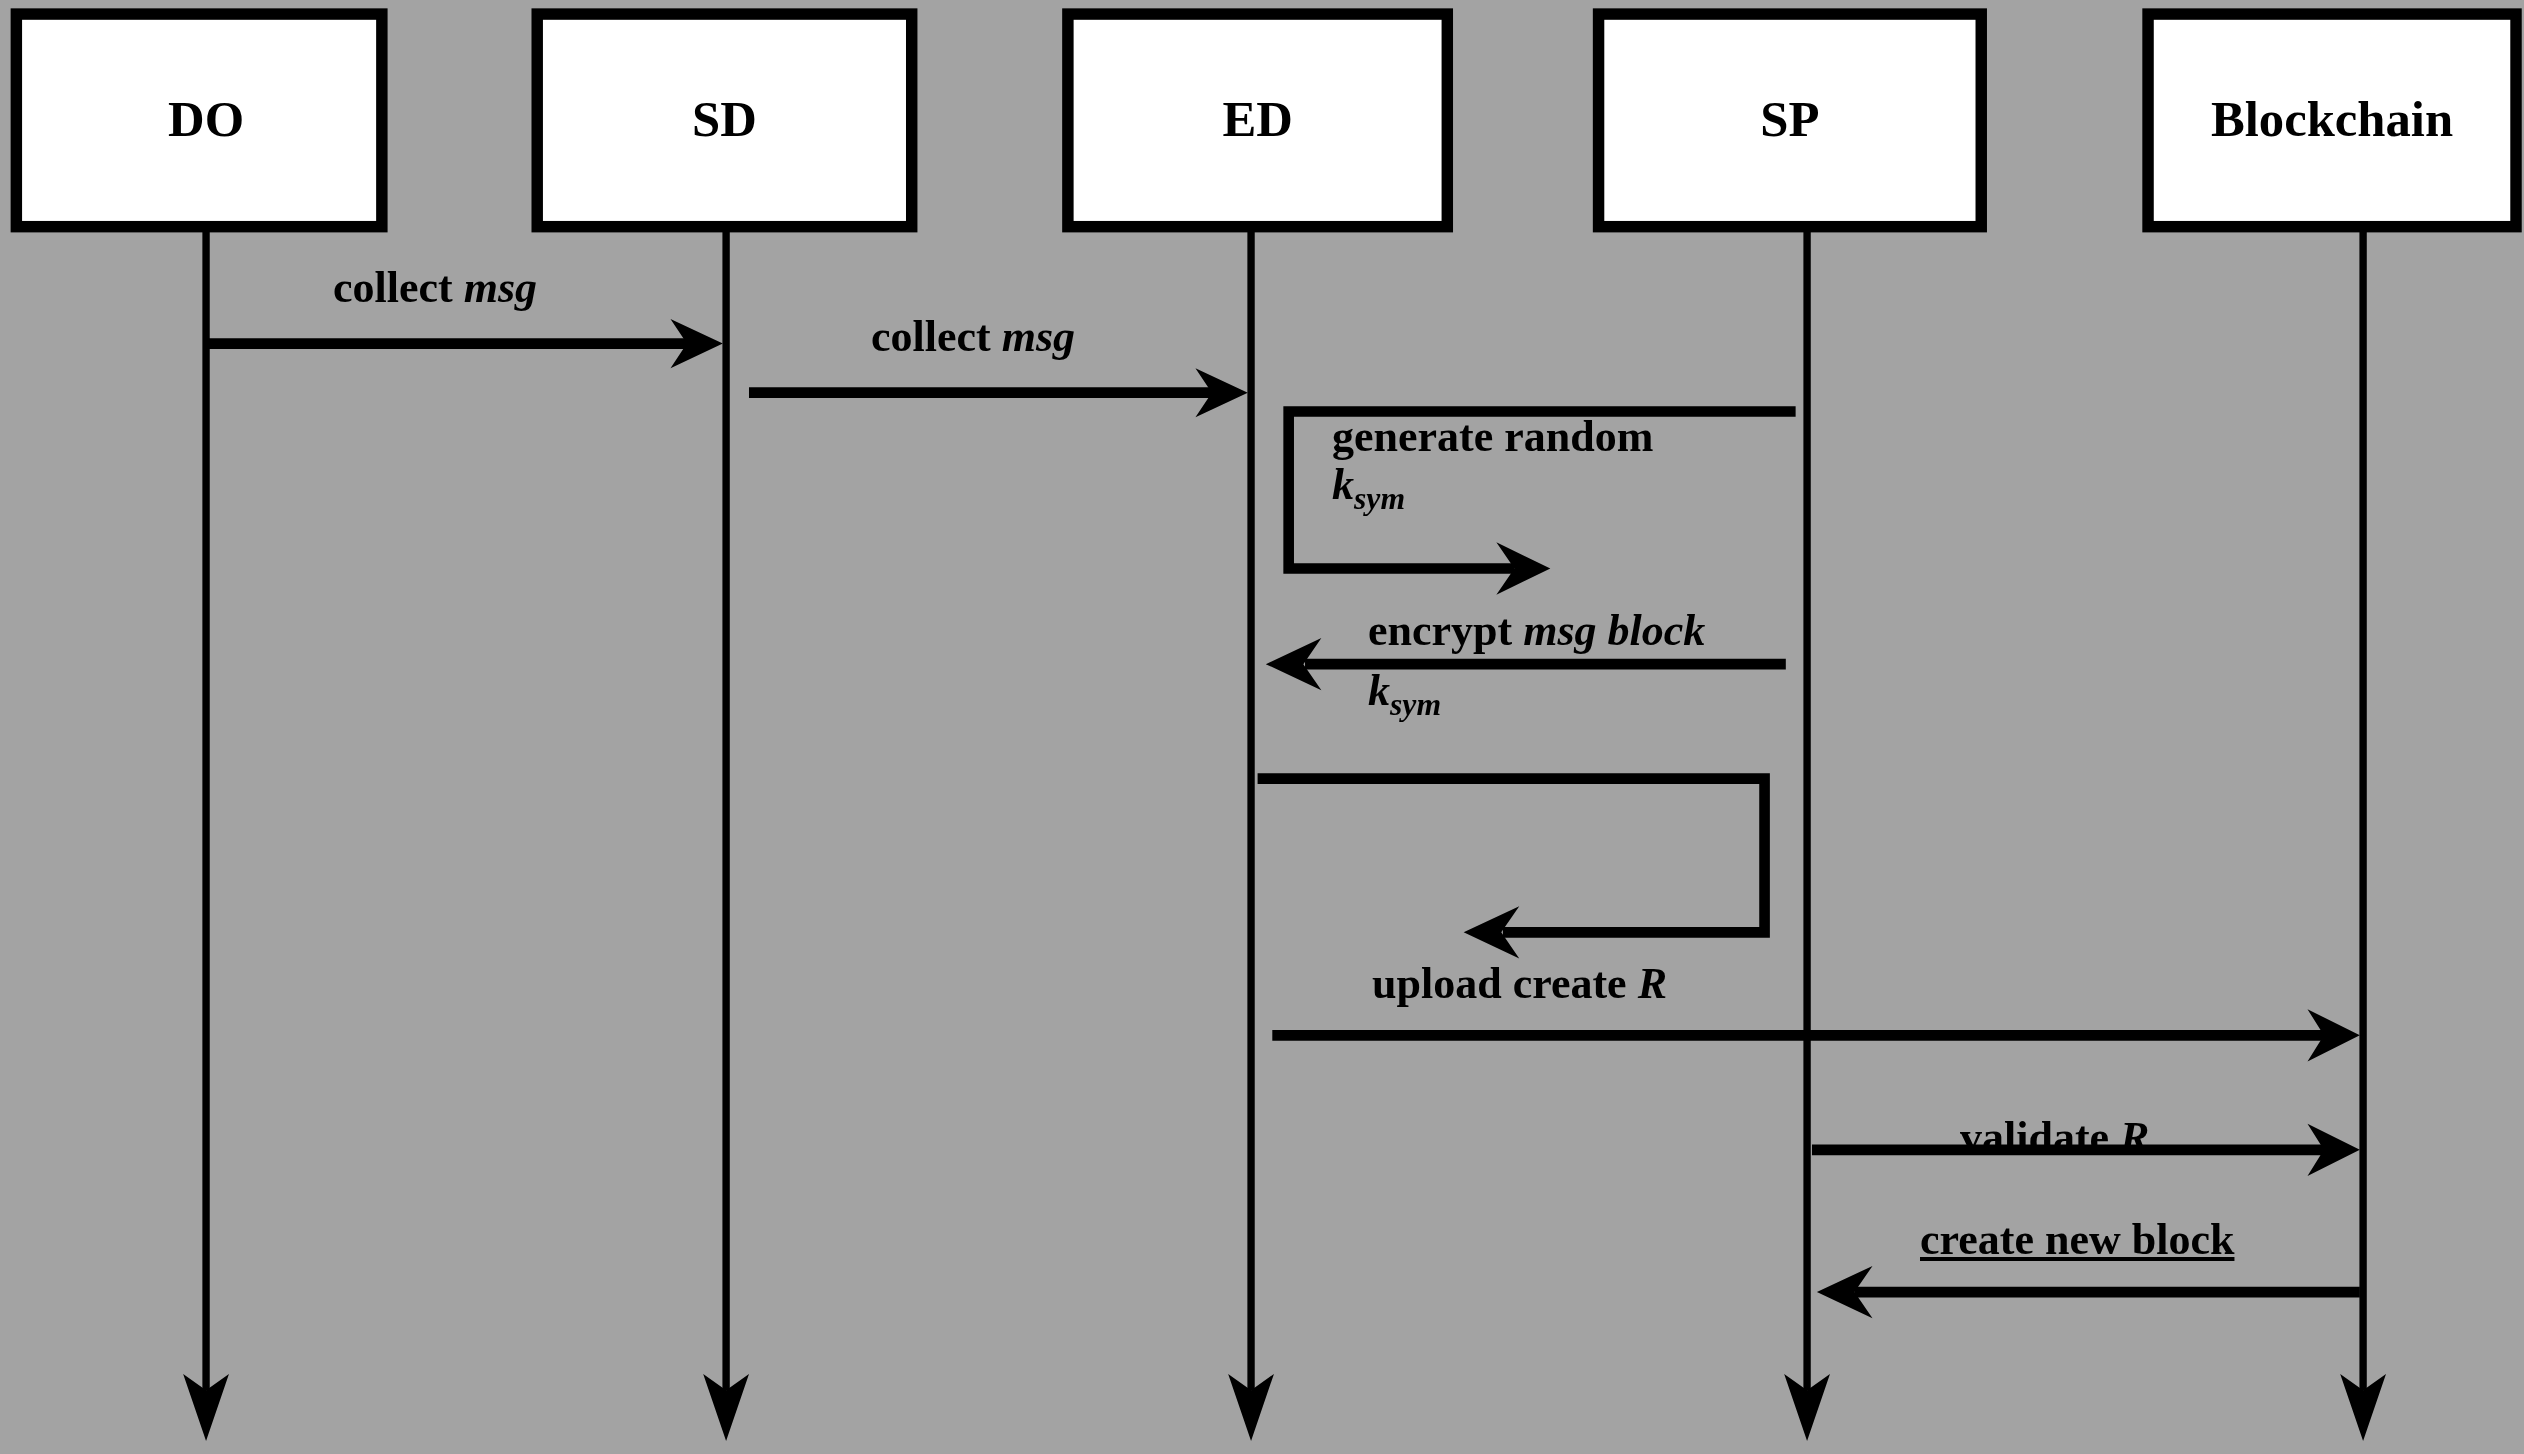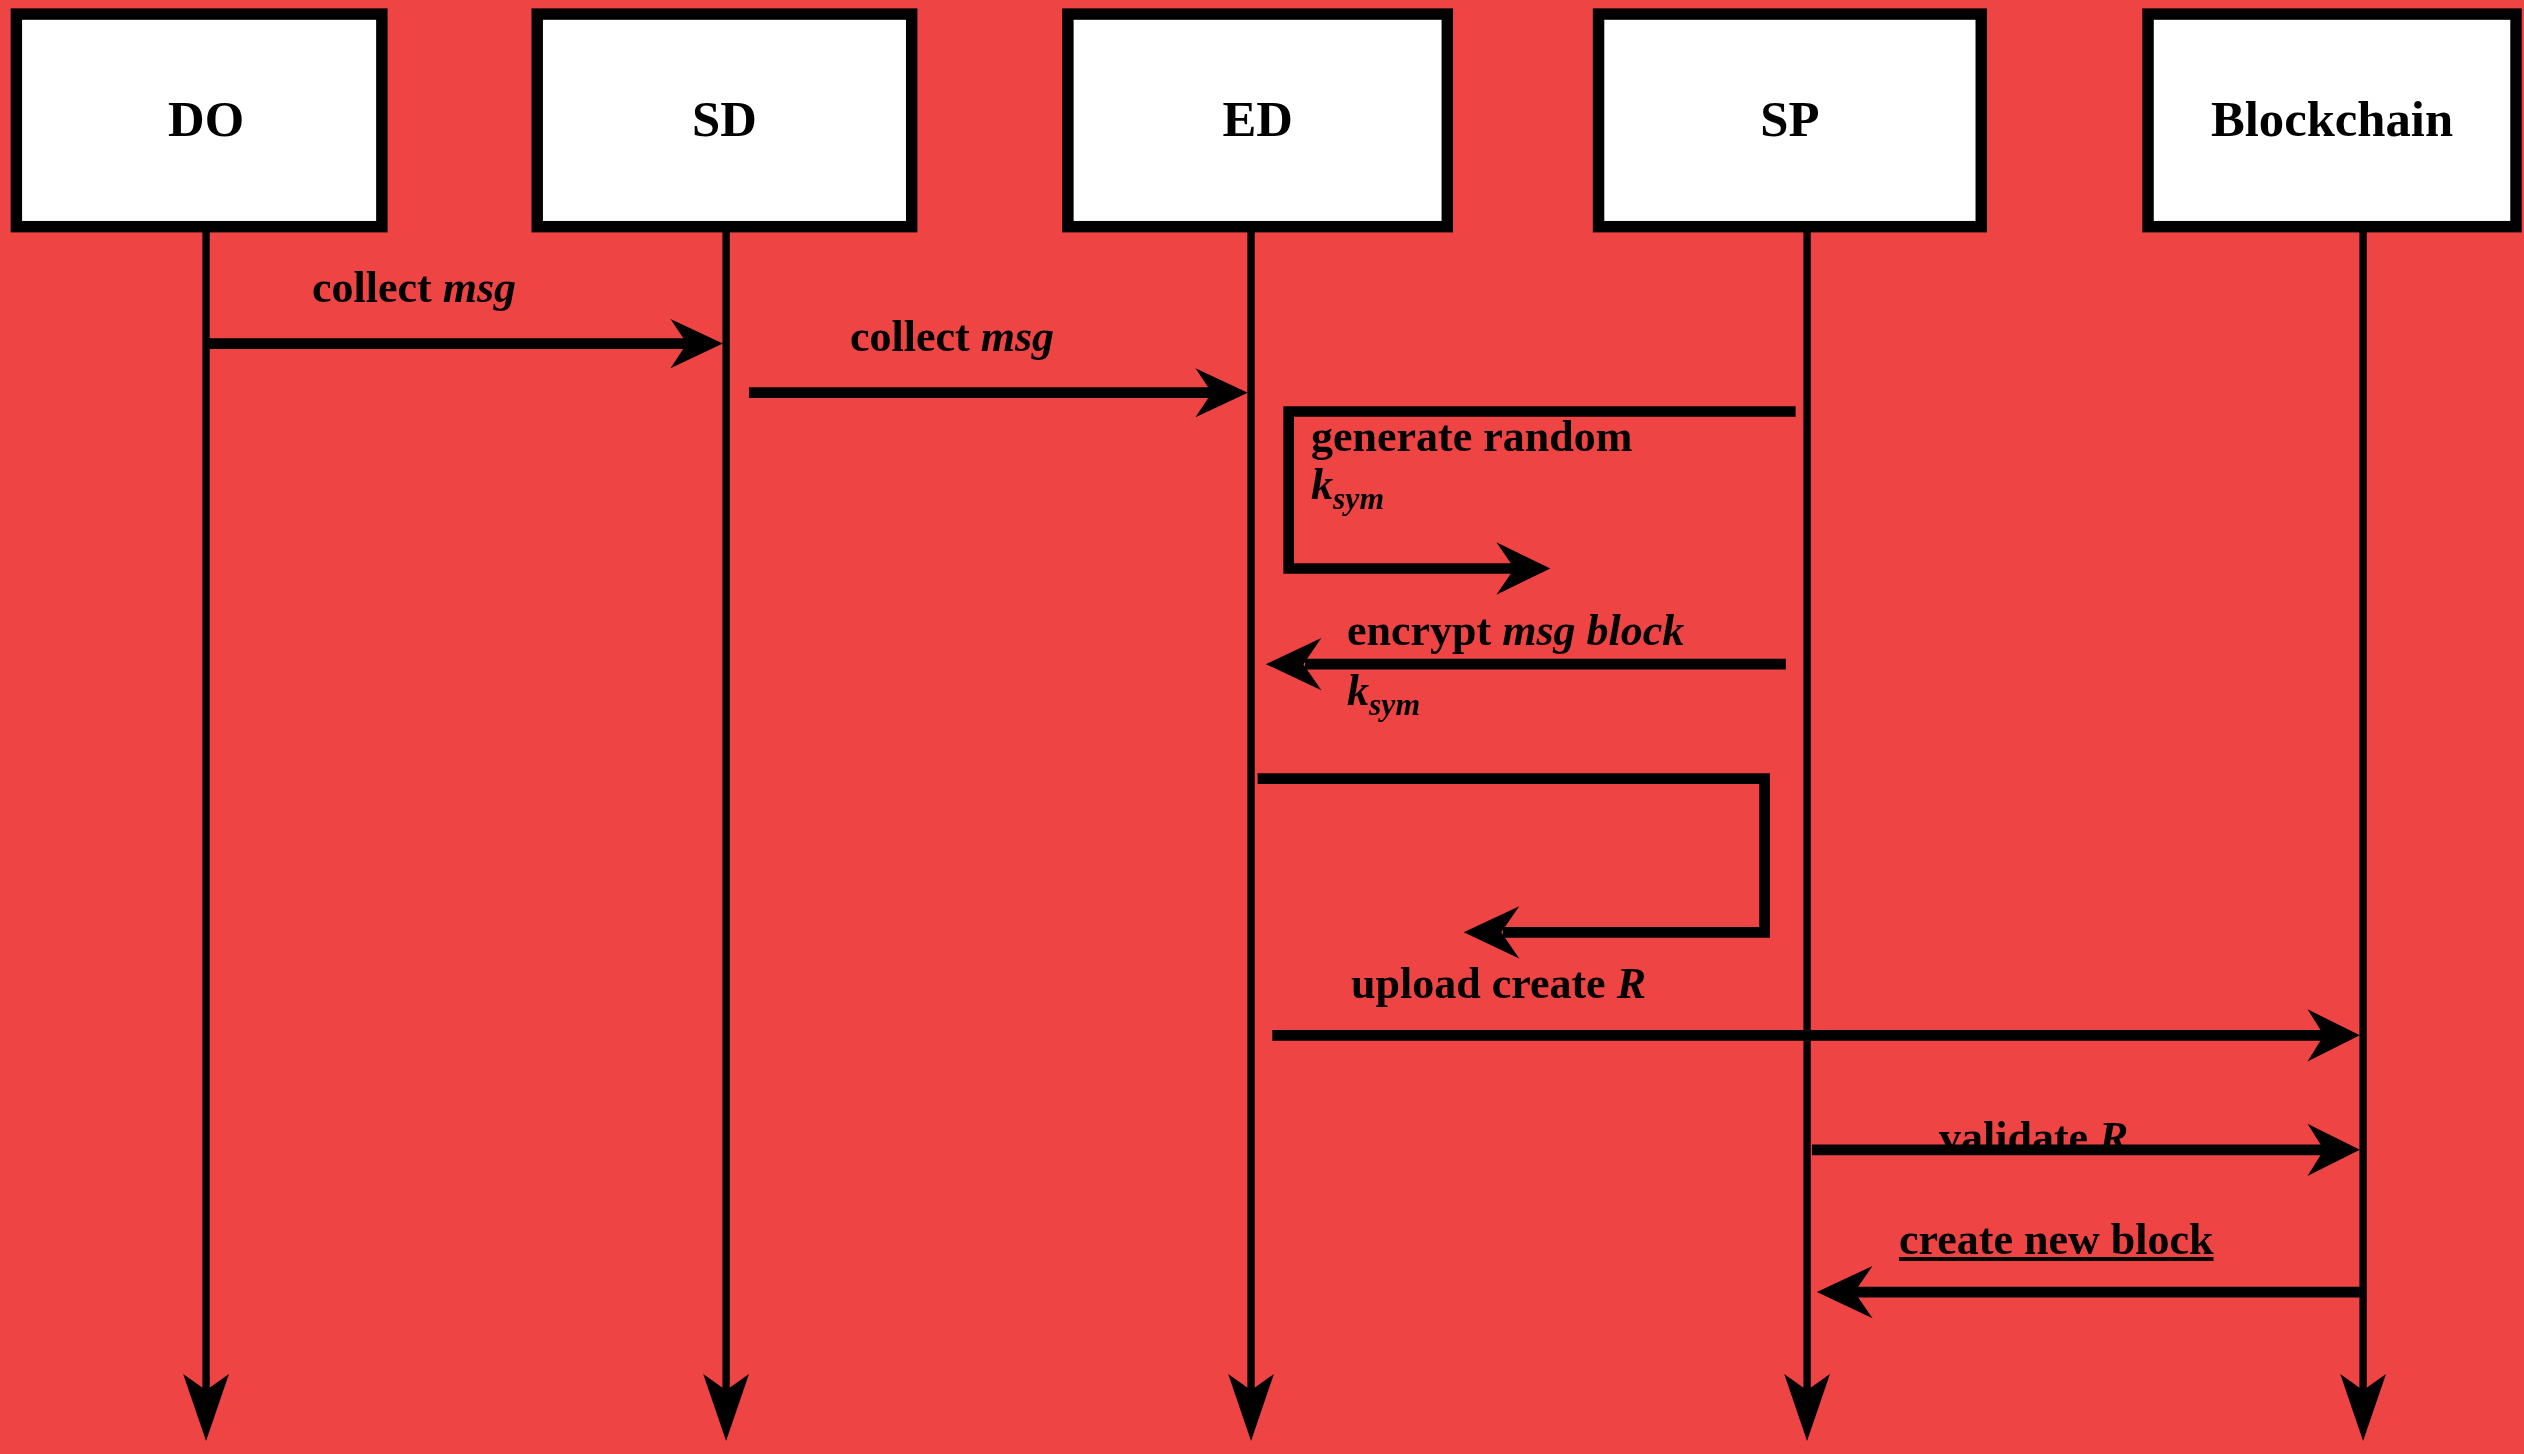--- a/index.html
+++ b/index.html
@@ -7,21 +7,21 @@
     padding: 0;
     background: #ffffff;
   }
   body {
     font-family: "Liberation Serif", "DejaVu Serif", serif;
   }
   #stage {
     position: relative;
     width: 2525px;
     height: 1455px;
-    background: #ef4444;
+    background: #a3a3a3;
     overflow: hidden;
   }
   svg#diagram {
     position: absolute;
     top: 0;
     left: 0;
     width: 2525px;
     height: 1455px;
     display: block;
   }
@@ -58,20 +58,21 @@
     dominant-baseline: middle;
   }
   .label-wrap {
     position: absolute;
     font-family: "Liberation Serif", "DejaVu Serif", serif;
     font-weight: bold;
     font-size: 44px;
     color: #000000;
     line-height: 1.02;
     white-space: nowrap;
+    margin-left: 21px;
   }
   .label-wrap .sub {
     font-style: italic;
     font-weight: bold;
     font-size: 0.72em;
     vertical-align: sub;
   }
   .label-wrap .it {
     font-style: italic;
     font-weight: bold;

